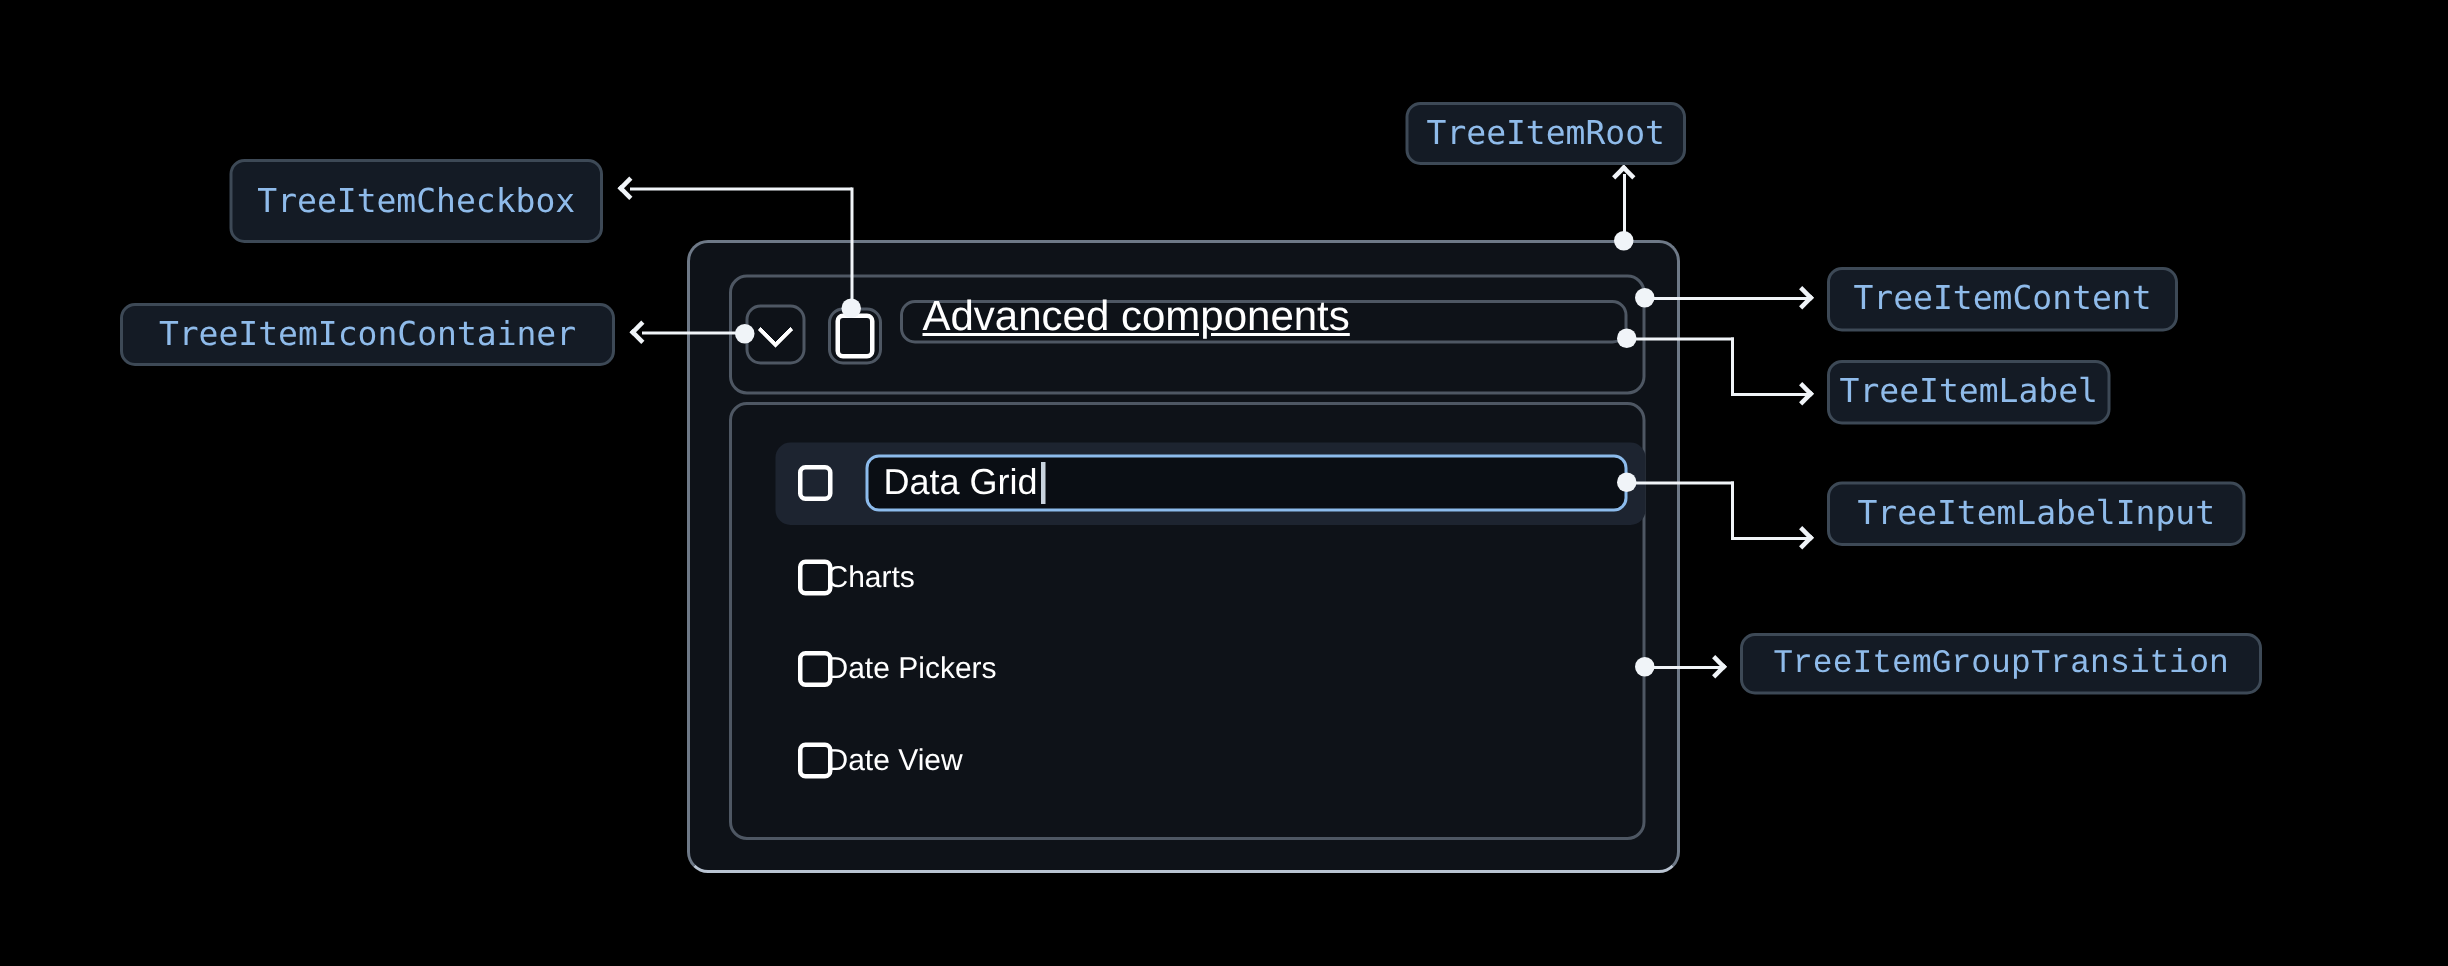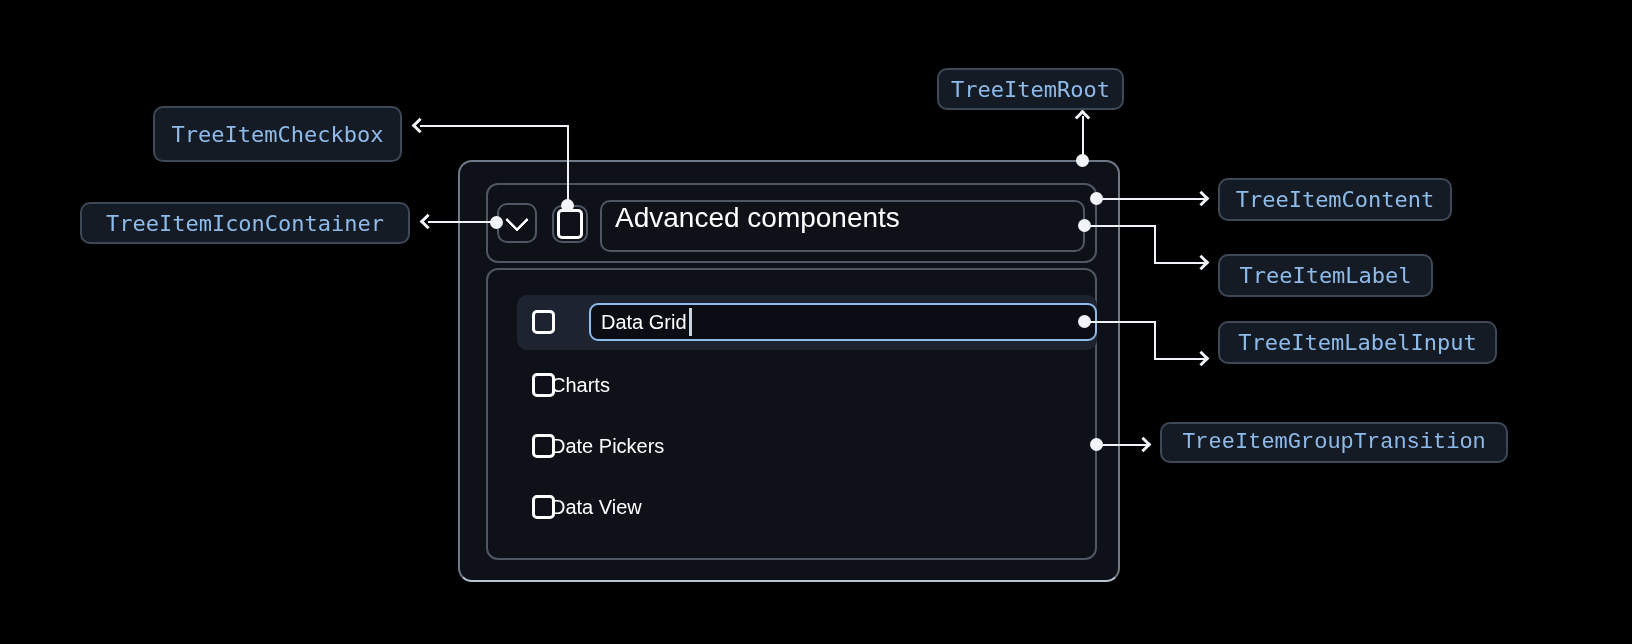--- a/index.html
+++ b/index.html
@@ -29,27 +29,27 @@
     border:2px solid var(--root-border);border-bottom-color:var(--root-border-bottom);border-radius:14px;z-index:1;}
   .content-box{left:486px;top:183px;width:611px;height:80px;border:2px solid var(--box-border);border-radius:12px;z-index:2;}
   .icon-container{left:497px;top:203px;width:40px;height:40px;border:2px solid var(--box-border);border-radius:10px;z-index:3;}
   .chevron-down{position:absolute;left:50%;top:50%;width:14px;height:14px;
     border-right:3px solid var(--text);border-bottom:3px solid var(--text);
     transform:translate(-50%,-68%) rotate(45deg);border-radius:1px;}
   .checkbox-container{left:552px;top:205px;width:36px;height:38px;border:2px solid var(--box-border);border-radius:10px;z-index:3;}
   .cb-glyph{border:3px solid var(--text);border-radius:5px;background:transparent;z-index:3;}
   .cb-header{position:absolute;left:50%;top:50%;transform:translate(-50%,-50%);width:20px;height:24px;}
   .cb-row{left:532px;width:23px;height:24px;}
-  .label-box{left:600px;top:200px;width:485px;height:52px;border:2px solid var(--box-border);border-radius:10px;
-    z-index:3;display:flex;align-items:flex-start;padding-left:13px;color:var(--text);font-size:28px;}
+  .label-box{left:600px;top:200px;width:485px;height:29px;border:2px solid var(--box-border);border-radius:10px;
+    z-index:3;display:flex;align-items:flex-end;padding-left:13px;color:var(--text);font-size:28px;text-decoration:underline;}
   .group-box{left:486px;top:268px;width:611px;height:292px;border:2px solid var(--box-border);border-radius:12px;z-index:2;}
   .row-highlight{left:517px;top:295px;width:580px;height:55px;background:var(--row-highlight);border-radius:10px;z-index:2;}
   .label-input{left:577px;top:303px;width:508px;height:38px;background:var(--input-fill);
     border:2px solid var(--accent-input-border);border-radius:9px;z-index:3;
-    display:flex;align-items:center;padding-left:10px;color:var(--text);font-size:20px;margin-left:12px;}
+    display:flex;align-items:center;padding-left:10px;color:var(--text);font-size:24px;}
   .caret{width:3px;height:28px;background:#c9d3de;margin-left:2px;}
   .row-label{height:30px;line-height:30px;left:551px;color:var(--text);font-size:20px;z-index:3;}
 
   
   .chip{background:var(--chip-fill);border:2px solid var(--chip-border);border-radius:10px;
     color:var(--chip-text);font-family:"DejaVu Sans Mono","Liberation Mono",monospace;font-size:22px;
     display:flex;align-items:center;justify-content:center;z-index:7;white-space:nowrap;}
 
   
   .cline{background:var(--connector);z-index:5;}
@@ -89,27 +89,27 @@
     <span class="caret"></span>
   </div>
 
   <div class="abs cb-glyph cb-row" style="top:373px;"></div>
   <div class="abs row-label" style="top:370px;">Charts</div>
 
   <div class="abs cb-glyph cb-row" style="top:434px;"></div>
   <div class="abs row-label" style="top:431px;">Date Pickers</div>
 
   <div class="abs cb-glyph cb-row" style="top:495px;"></div>
-  <div class="abs row-label" style="top:492px;">Data View</div>
+  <div class="abs row-label" style="top:492px;">Date View</div>
 
   <div class="abs chip" style="left:937px;top:68px;width:187px;height:42px;">TreeItemRoot</div>
   <div class="abs chip" style="left:153px;top:106px;width:249px;height:56px;">TreeItemCheckbox</div>
   <div class="abs chip" style="left:80px;top:202px;width:330px;height:42px;text-align:center;">TreeItemIconContainer</div>
   <div class="abs chip" style="left:1218px;top:178px;width:234px;height:43px;">TreeItemContent</div>
-  <div class="abs chip" style="left:1218px;top:254px;width:215px;height:43px;">TreeItemLabel</div>
+  <div class="abs chip" style="left:1218px;top:240px;width:189px;height:43px;">TreeItemLabel</div>
   <div class="abs chip" style="left:1218px;top:321px;width:279px;height:43px;">TreeItemLabelInput</div>
   <div class="abs chip" style="left:1160px;top:422px;width:348px;height:41px;font-family:Liberation Mono, monospace;">TreeItemGroupTransition</div>
 
   <div class="abs cline" style="left:1082px;top:116px;width:2px;height:45px;"></div>
   <div class="abs arr arr-up" style="left:1077px;top:112px;"></div>
   <div class="abs dot" style="left:1076px;top:154px;"></div>
 
   <div class="abs cline" style="left:420px;top:125px;width:148px;height:2px;"></div>
   <div class="abs cline" style="left:567px;top:125px;width:2px;height:81px;"></div>
   <div class="abs arr arr-left" style="left:414px;top:120px;"></div>

